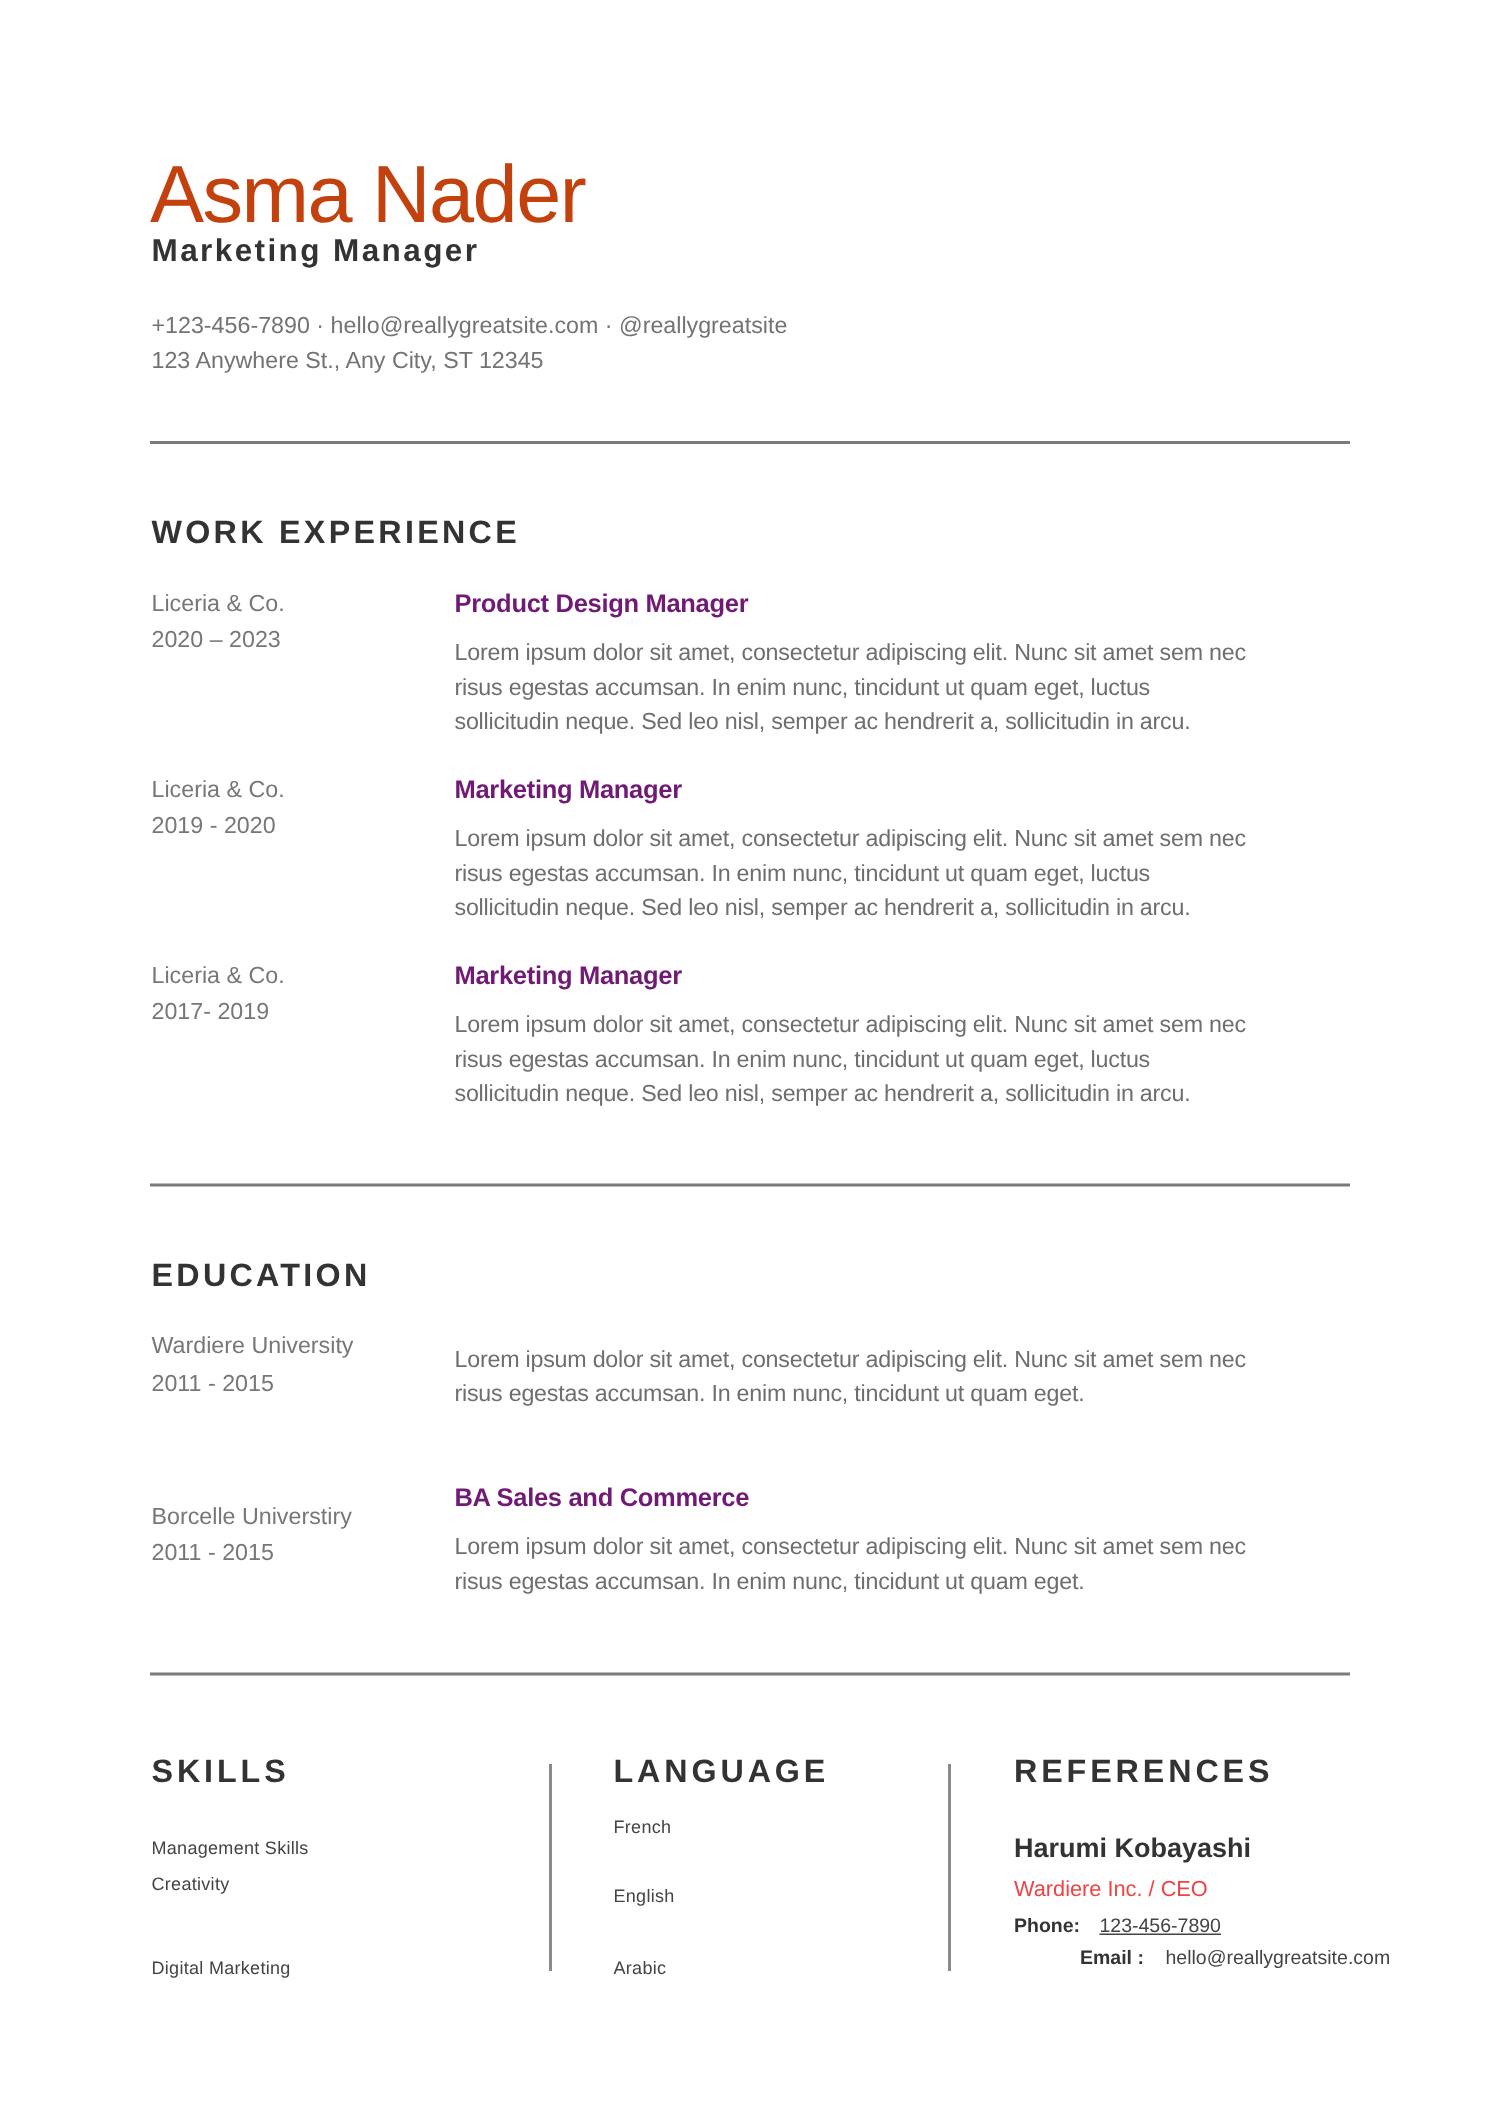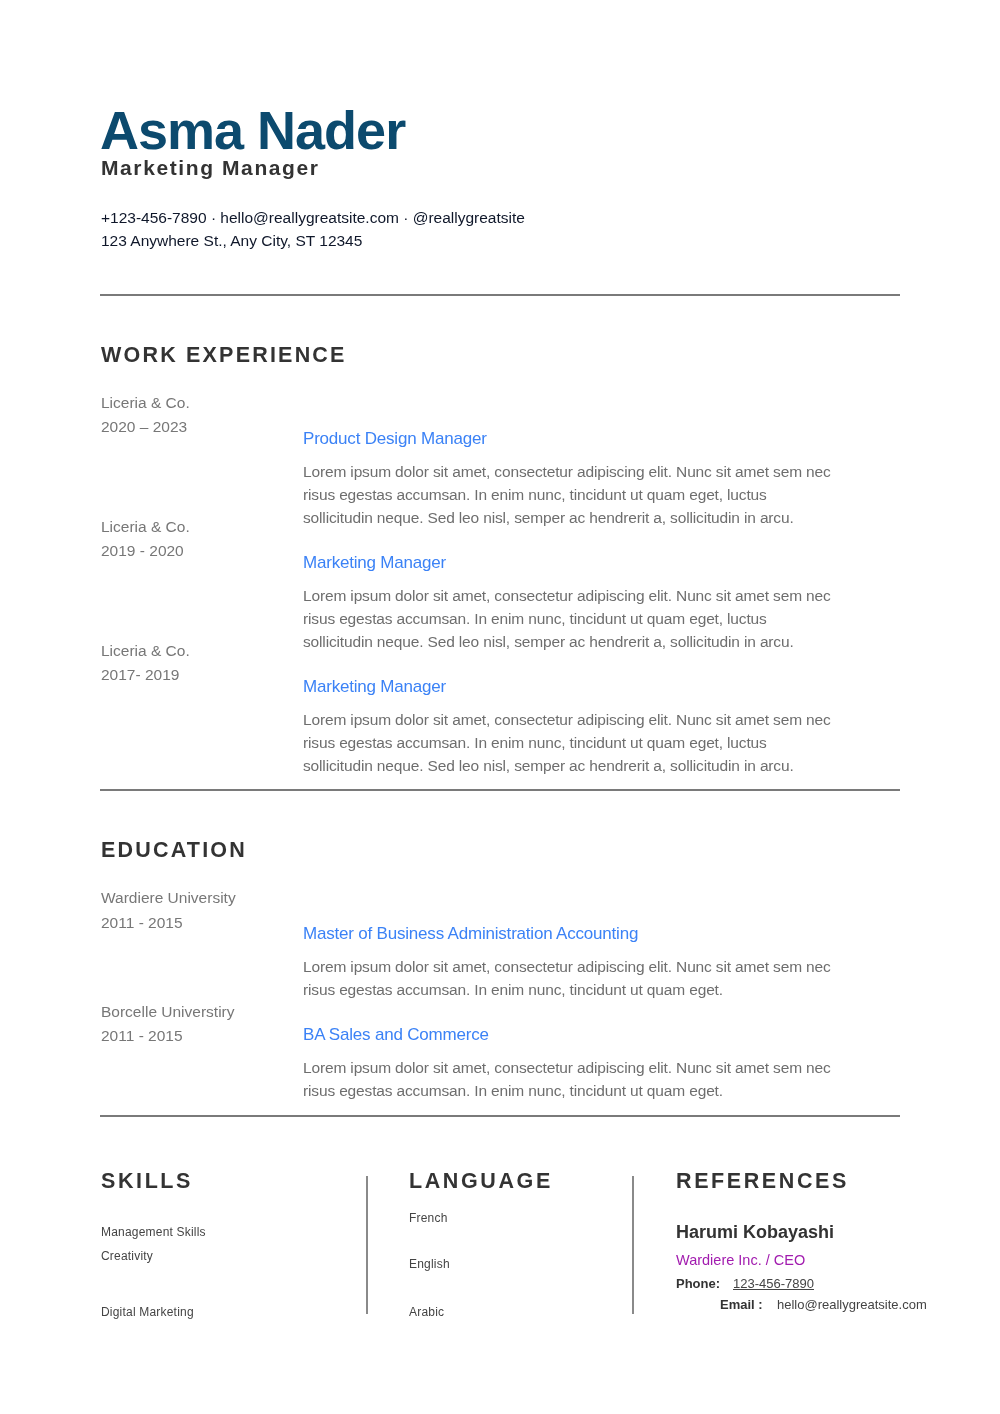--- a/index.html
+++ b/index.html
@@ -1,42 +1,42 @@
 <!DOCTYPE html>
 <html><head>
   <meta charset="utf-8">
   <style>
     * { margin: 0; padding: 0; box-sizing: border-box; }
     html, body { width: 1000px; height: 1414px; background: #ffffff; }
     body { position: relative; font-family: "Liberation Sans", sans-serif; color: #333333; overflow: hidden; }
 
     .abs { position: absolute; }
 
-    .name { left: 100px; top: 98px; font-size: 54px; font-weight: bold; color: #0c4a6e; letter-spacing: -1px; line-height: 64px; white-space: nowrap; }
+    .name { left: 100px; top: 98px; font-size: 54px; font-weight: normal; color: #c2410c; letter-spacing: -1px; line-height: 64px; white-space: nowrap; }
     .title { left: 101px; top: 155px; font-size: 21px; font-weight: bold; color: #333; letter-spacing: 1.6px; line-height: 26px; white-space: nowrap; }
-    .contact { left: 101px; top: 206px; font-size: 15.5px; color: #0f172a; line-height: 23px; white-space: nowrap; }
+    .contact { left: 101px; top: 206px; font-size: 15.5px; color: #737373; line-height: 23px; white-space: nowrap; }
 
     .hr { left: 100px; width: 800px; height: 1.5px; background: #7a7a7a; }
 
     .section-title { left: 101px; font-size: 21.5px; font-weight: bold; letter-spacing: 2.2px; color: #333; line-height: 26px; white-space: nowrap; }
 
     .entry-left { left: 101px; font-size: 15.5px; color: #777; line-height: 23px; white-space: nowrap; }
     .entry-left .date { display: block; margin-top: 1px; }
     .entry-right { left: 303px; width: 600px; }
-    .entry-heading { font-size: 17px; font-weight: normal; color: #3b82f6; line-height: 24px; white-space: nowrap; letter-spacing: -0.2px; margin-top: 36px; }
+    .entry-heading { font-size: 17px; font-weight: bold; color: #701a75; line-height: 24px; white-space: nowrap; letter-spacing: -0.2px; }
     .entry-body { margin-top: 9px; font-size: 15.5px; color: #6e6e6e; line-height: 23px; letter-spacing: -0.15px; }
     .entry-body span { display: block; white-space: nowrap; }
 
     .col-title { font-size: 21.5px; font-weight: bold; letter-spacing: 2.6px; color: #333; line-height: 26px; white-space: nowrap; }
     .list-item { font-size: 12px; color: #444; line-height: 20px; white-space: nowrap; letter-spacing: 0.2px; }
 
     .vline { width: 1.5px; background: #8a8a8a; top: 1176px; height: 138px; }
 
     .ref-name { font-size: 18px; font-weight: bold; color: #333; line-height: 22px; white-space: nowrap; }
-    .ref-company { font-size: 14.5px; color: #a21caf; line-height: 20px; white-space: nowrap; }
+    .ref-company { font-size: 14.5px; color: #ef4444; line-height: 20px; white-space: nowrap; }
     .ref-row { font-size: 13px; color: #444; line-height: 18px; white-space: nowrap; }
     .ref-row .lbl { display: inline-block; width: 57px; font-weight: bold; color: #333; }
   </style>
 </head>
 <body>
 
 <div class="abs name">Asma Nader</div>
 <div class="abs title">Marketing Manager</div>
 <div class="abs contact">
   <div>+123-456-7890 · hello@reallygreatsite.com · @reallygreatsite</div>
@@ -88,21 +88,20 @@
 
 <div class="abs hr" style="top:789px;"></div>
 
 <div class="abs section-title" style="top:837px;">EDUCATION</div>
 
 <div class="abs entry-left" style="top:886px;">
   <span>Wardiere University</span>
   <span class="date" style="margin-top:2px;">2011 - 2015</span>
 </div>
 <div class="abs entry-right" style="top:886px;">
-  <div class="entry-heading">Master of Business Administration Accounting</div>
   <div class="entry-body">
     <span>Lorem ipsum dolor sit amet, consectetur adipiscing elit. Nunc sit amet sem nec</span>
     <span>risus egestas accumsan. In enim nunc, tincidunt ut quam eget.</span>
   </div>
 </div>
 
 <div class="abs entry-left" style="top:987px;margin-top:13px;">
   <span>Borcelle Universtiry</span>
   <span class="date">2011 - 2015</span>
 </div>

